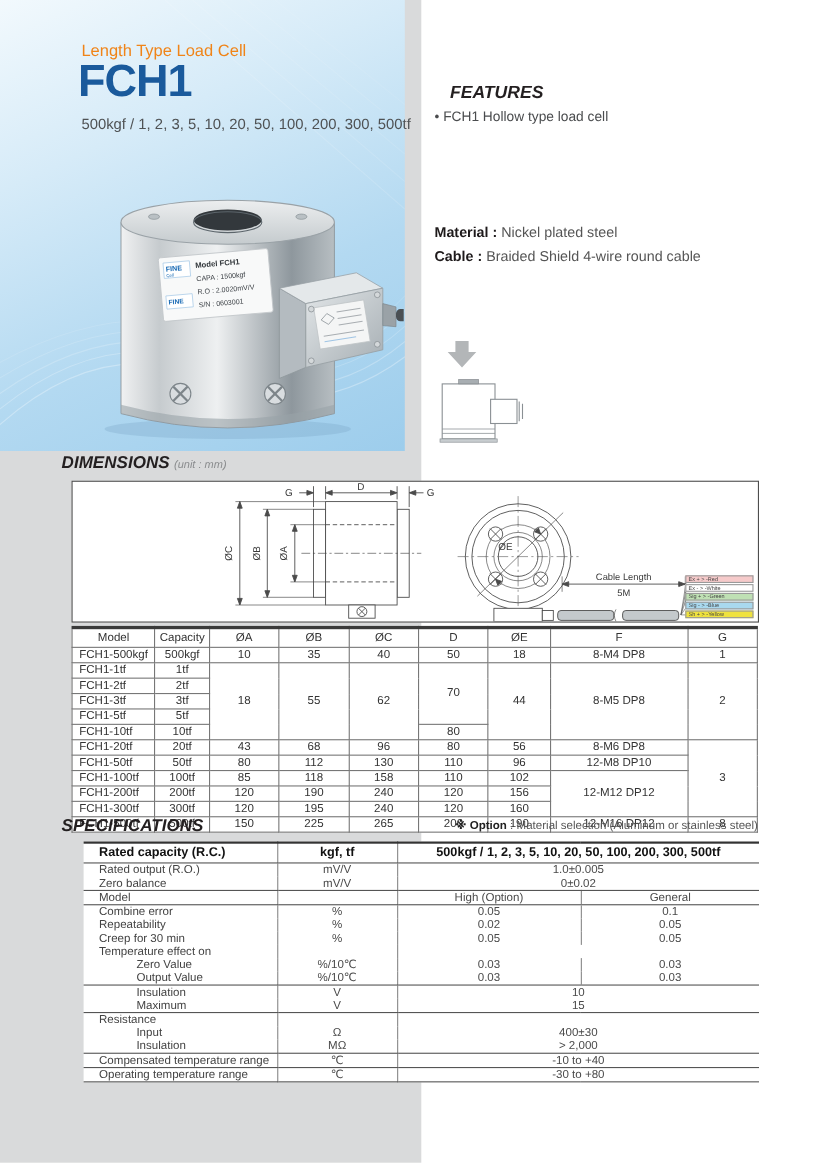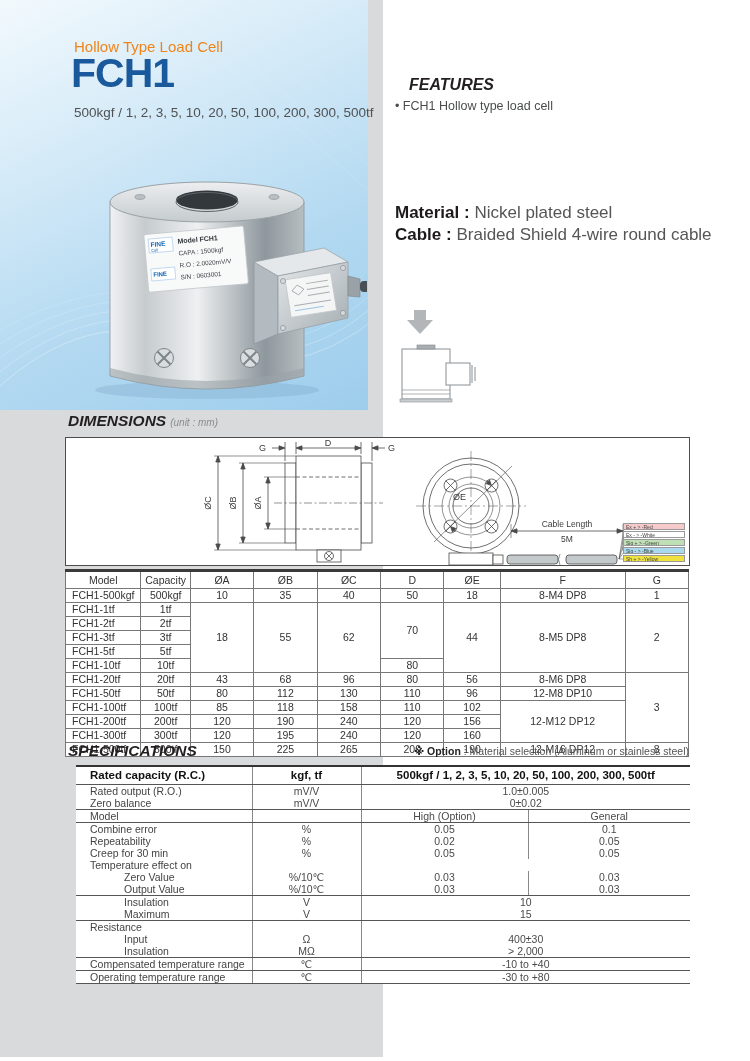--- a/index.html
+++ b/index.html
@@ -16,28 +16,28 @@
     overflow:hidden;
   }
   .waves { position:absolute; left:0; top:0; }
   .product-type { position:absolute; left:74px; top:38px; font-size:15px; color:#f08418; z-index:3; }
   .model-title { position:absolute; left:71px; top:50px; font-size:41px; font-weight:800; letter-spacing:-1px; color:#1a5a9c; z-index:3; }
   .capacity-line { position:absolute; left:74px; top:105px; font-size:13.5px; color:#4f5254; z-index:3; }
   .photo { position:absolute; left:82px; top:150px; z-index:3; }
 
   .features-title { position:absolute; left:409px; top:76px; font-size:16px; font-weight:700; font-style:italic; color:#231f20; }
   .features-item { position:absolute; left:395px; top:99px; font-size:12.5px; color:#4a4c4e; }
-  .info-line { position:absolute; left:395px; font-size:17px; color:#555; }
+  .info-line { position:absolute; left:395px; font-size:13px; color:#555; }
   .info-line .lbl { font-weight:700; color:#1e1a1b; }
   .material-line { top:203px; }
   .cable-line { top:225px; }
   .down-arrow { position:absolute; left:406px; top:310px; }
   .mini-schematic { position:absolute; left:396px; top:337px; }
 
-  .dim-title, .spec-title { position:absolute; left:68px; font-size:15.5px; font-weight:700; font-style:italic; color:#231f20; z-index:3; }
+  .dim-title, .spec-title { position:absolute; left:56px; font-size:15.5px; font-weight:700; font-style:italic; color:#231f20; z-index:3; }
   .dim-title { top:412px; }
   .dim-title .unit-note { font-size:10px; font-weight:400; font-style:italic; color:#8a8c8e; margin-left:4px; }
   .dim-box { position:absolute; left:65px; top:437px; width:625px; height:129px; background:#fff; border:1px solid #4d4d4d; z-index:2; }
   .wire-labels { position:absolute; left:623px; top:523px; width:62px; z-index:4; }
   .wire-label { height:7px; line-height:6px; font-size:5px; color:#444; border:0.5px solid #9a9a9a; margin-bottom:1px; padding-left:2px; white-space:nowrap; overflow:hidden; }
 
   .dim-table { position:absolute; left:65px; top:569px; width:624px; border-collapse:collapse; table-layout:fixed;
     font-size:10.5px; color:#333; z-index:2; background:#fff; border-top:3px solid #3a3a3a; }
   .dim-table th, .dim-table td { border:1px solid #777; text-align:center; padding:0; height:13px; line-height:13px;
     font-weight:400; white-space:nowrap; overflow:hidden; background:#fff; }
@@ -76,21 +76,21 @@
       <path d="M-10,335 Q110,266 210,305 T380,255" opacity="0.12"></path>
       <path d="M150,0 L368,190" opacity="0.14"></path>
       <path d="M175,0 L368,165" opacity="0.12"></path>
       <path d="M200,0 L368,140" opacity="0.10"></path>
       <path d="M225,0 L368,118" opacity="0.10"></path>
       <path d="M250,0 L368,95" opacity="0.08"></path>
     </g>
   </svg>
 </div>
 
-<div class="product-type">Hollow Type Load Cell</div>
+<div class="product-type">Length Type Load Cell</div>
 <div class="model-title">FCH1</div>
 <div class="capacity-line">500kgf / 1, 2, 3, 5, 10, 20, 50, 100, 200, 300, 500tf</div>
 
 <div class="photo">
   <svg width="285" height="252" viewBox="0 0 285 252">
     <defs>
       <linearGradient id="bodyGrad" x1="0" y1="0" x2="1" y2="0">
         <stop offset="0" stop-color="#f0f1f2"></stop>
           <stop offset="0.18" stop-color="#c6cbce"></stop>
         <stop offset="0.45" stop-color="#eef0f1"></stop>

